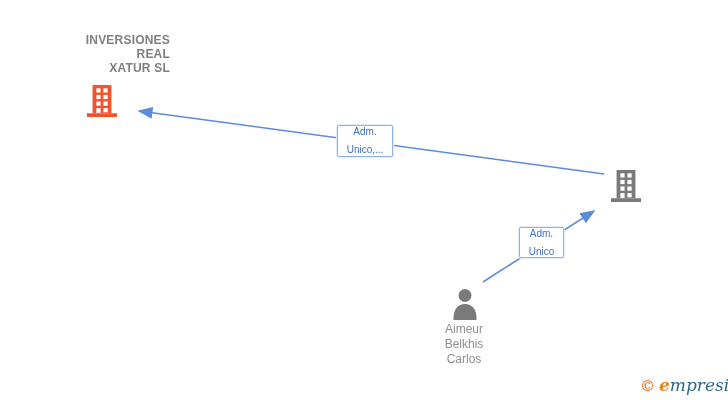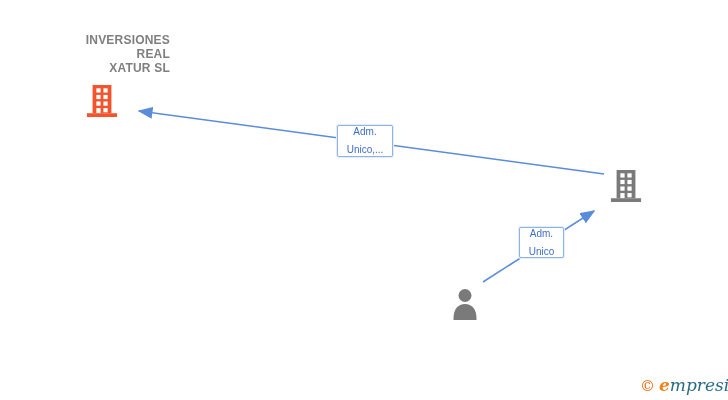--- a/index.html
+++ b/index.html
@@ -132,20 +132,23 @@
       <rect x="1" y="30" width="32" height="4" fill="currentColor"></rect>
     </svg>
   </span>
 
   <span class="node-icon icon-gray" style="left:452px; top:288px;">
     <svg width="26" height="32" viewBox="0 0 26 32">
       <circle cx="13" cy="7.5" r="6.5" fill="currentColor"></circle>
       <path d="M13,16 C6,16 1.5,21.5 1.5,30 L1.5,32 L24.5,32 L24.5,30 C24.5,21.5 20,16 13,16 Z" fill="currentColor"></path>
     </svg>
   </span>
+  <div class="node-label person-name" style="left:394px; top:322px; width:140px;">Aimeur
+Belkhis
+Carlos</div>
 
   <div class="edge-label" style="left:337px; top:125px; width:56px; height:32px;">Adm.
 Unico,...</div>
   <div class="edge-label" style="left:519px; top:227px; width:45px; height:31px;">Adm.
 Unico</div>
 
   <div class="logo">
     <span class="logo-c">©</span><span class="logo-e">e</span><span class="logo-rest">mpresia</span>
   </div>
 

